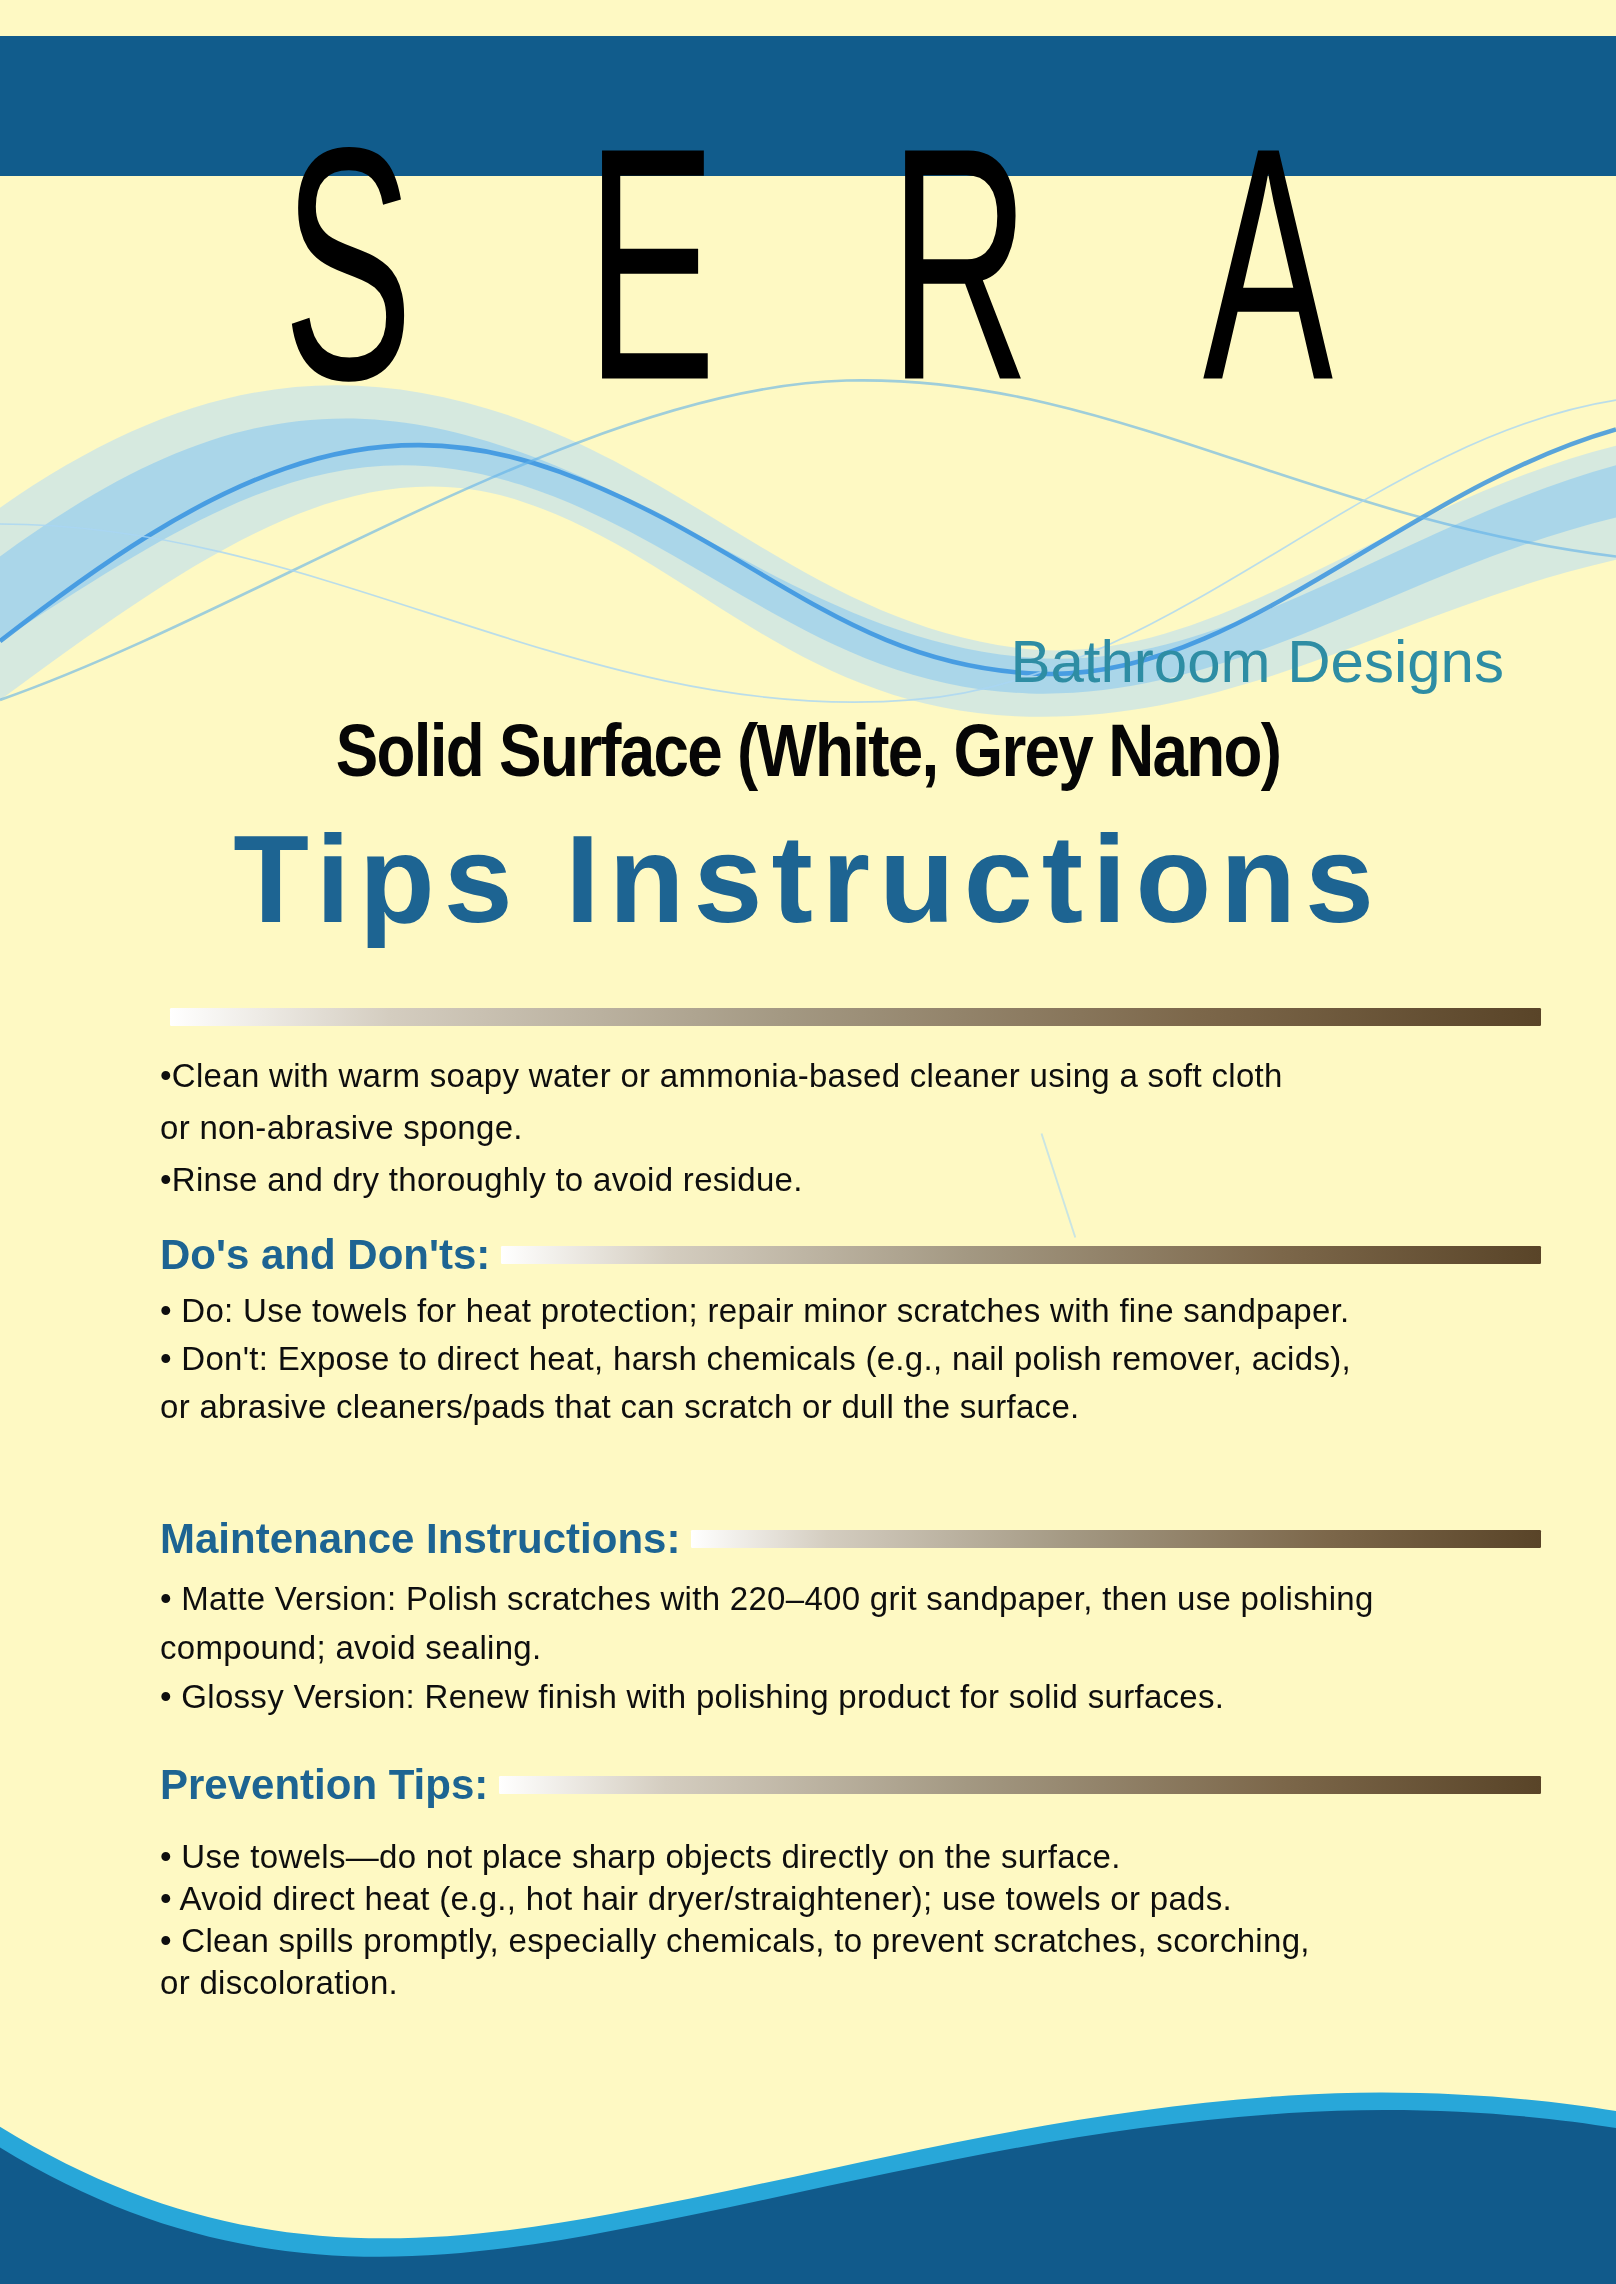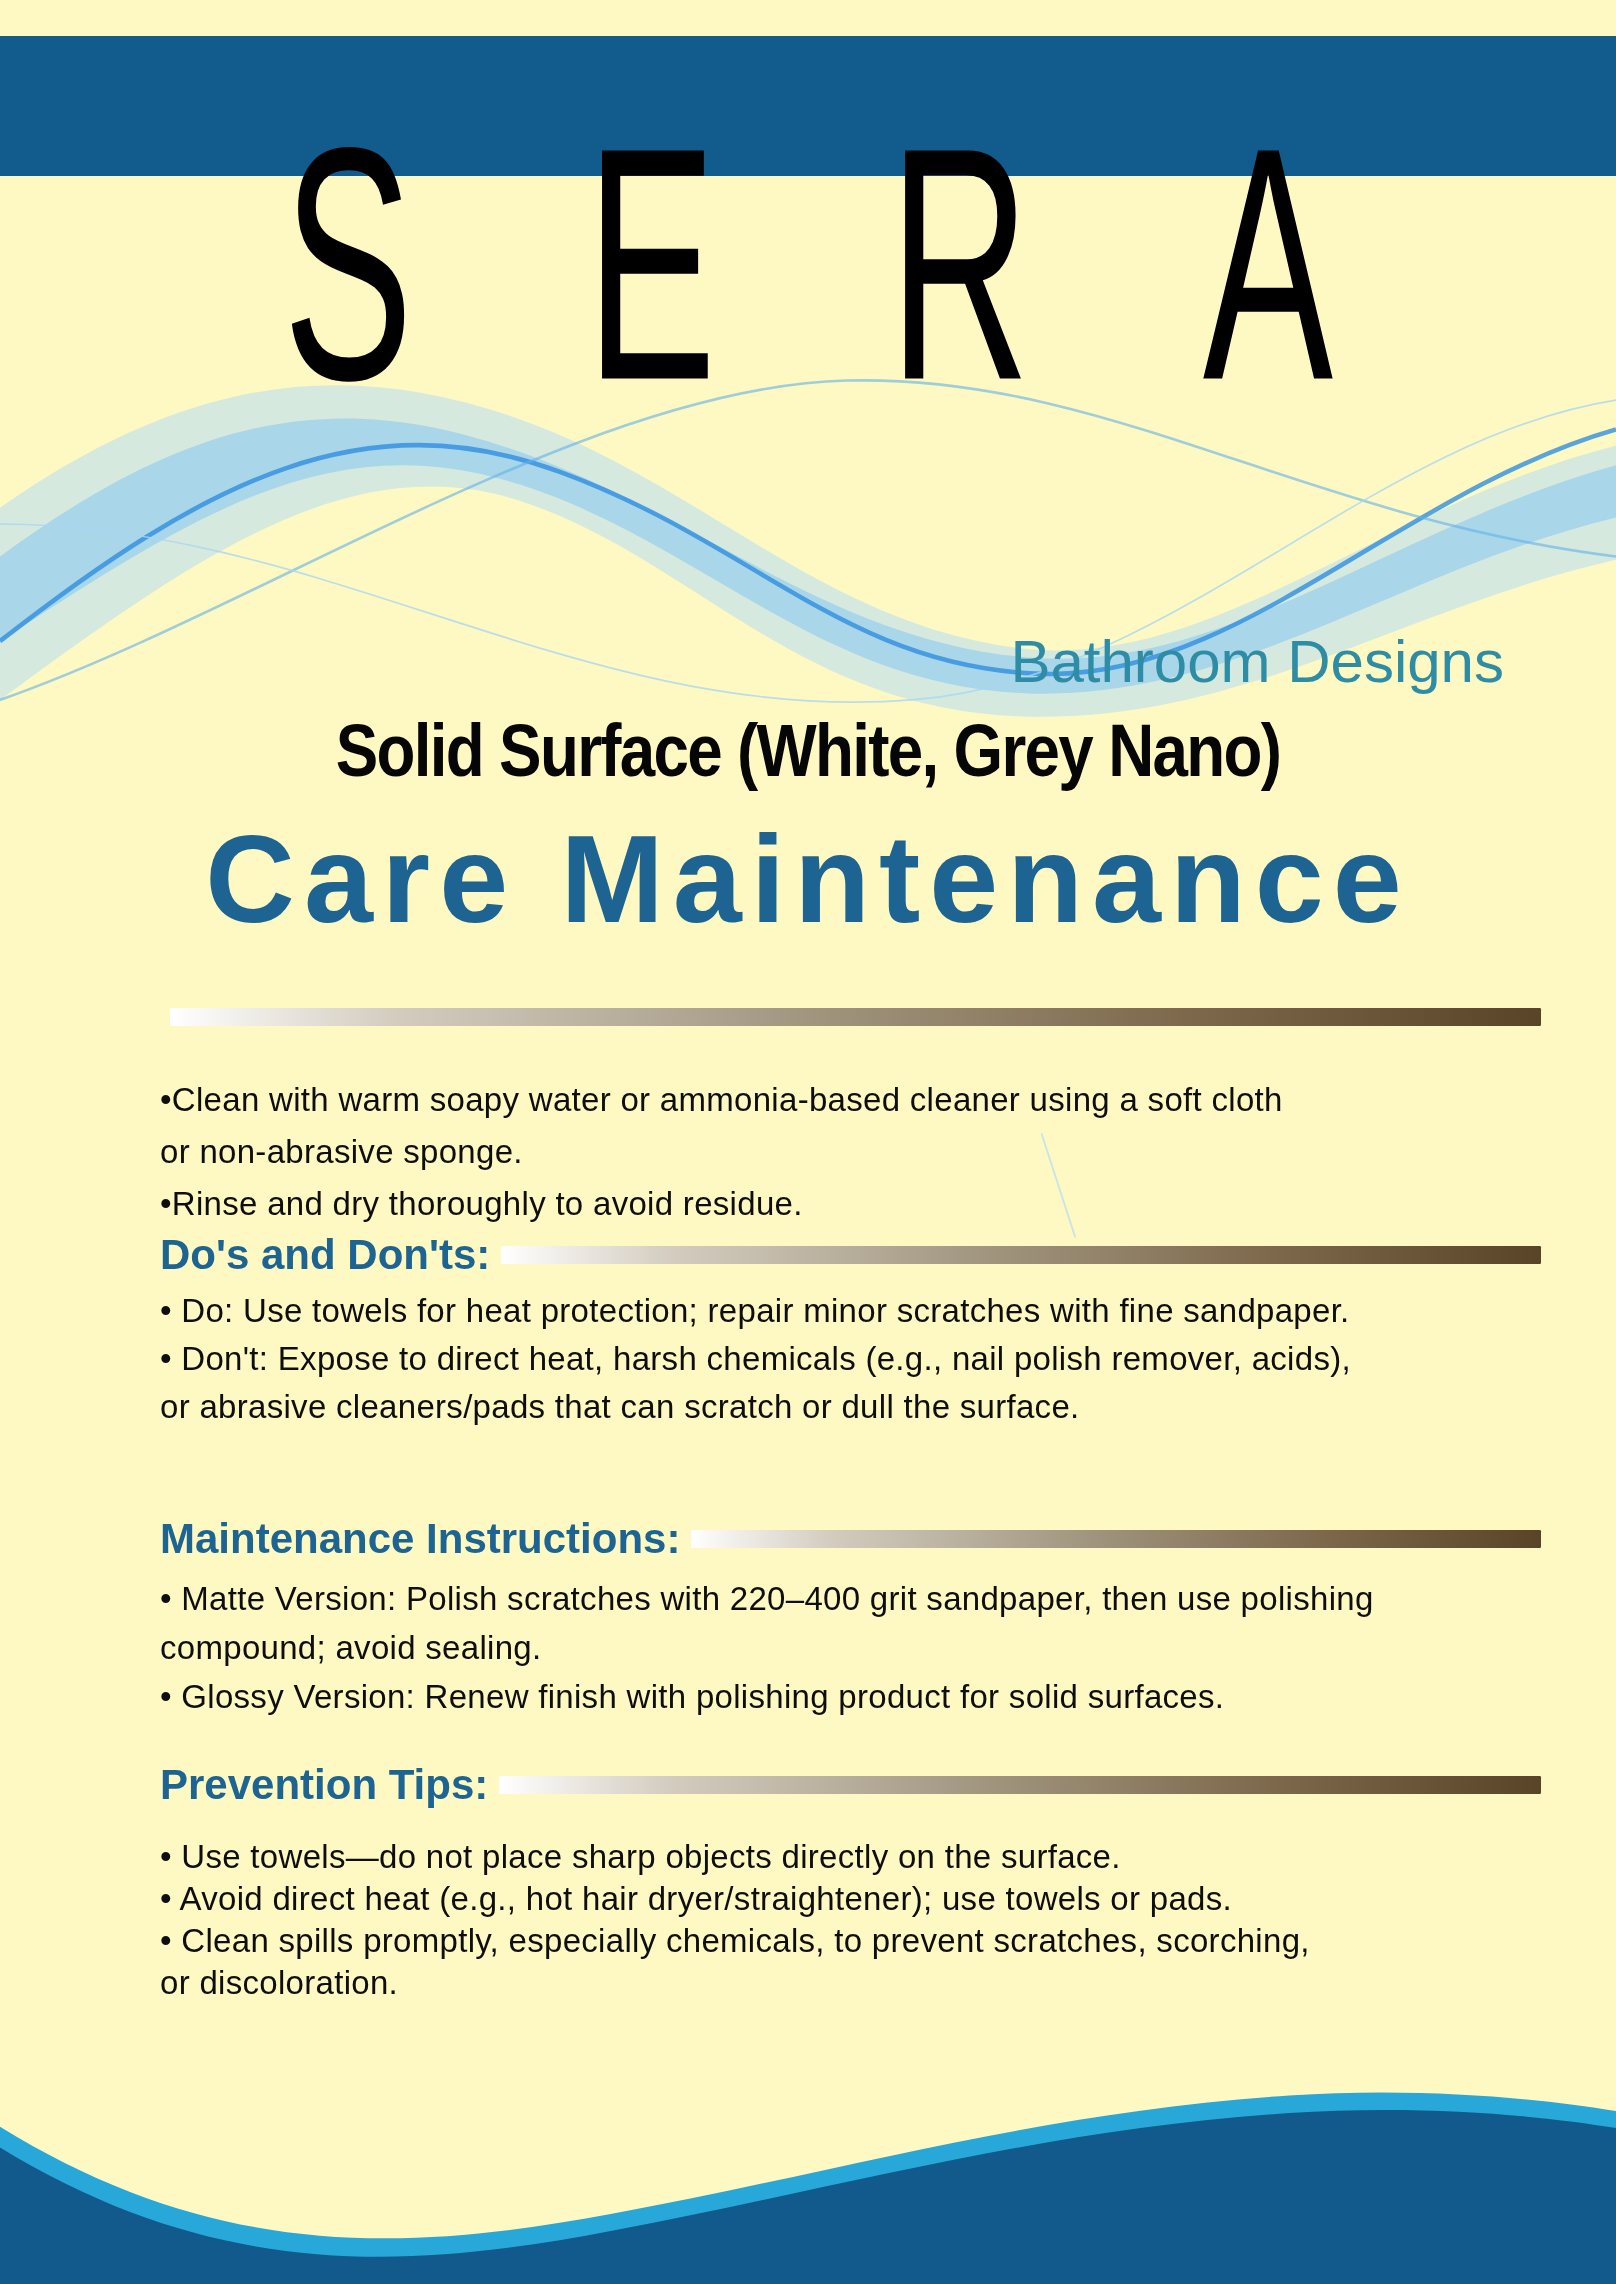--- a/index.html
+++ b/index.html
@@ -56,21 +56,21 @@
   }
   .gradient-rule{
     flex:1;height:17.6px;margin-left:10.4px;border-radius:1.3px;
     background:linear-gradient(90deg,#ffffff 0%,#d4cdc0 16%,#a39882 45%,#7c674a 75%,var(--bar-brown,#594428) 100%);
   }
   .section-body{
     position:absolute;left:160px;width:1439px;
     font-size:33px;color:#0e0e0e;font-weight:400;
     white-space:pre-line;letter-spacing:0.3px;
   }
-  #body-daily{top:1050px;line-height:52px;margin-top:24px;}
+  #body-daily{top:1050px;line-height:52px;}
   #body-dos{top:1287px;line-height:48px;}
   #body-maintenance{top:1574px;line-height:49px;}
   #body-prevention{top:1836px;line-height:42px;}
   #row-daily{top:987px;}
   #row-dos{top:1225px;}
   #row-maintenance{top:1509px;}
   #row-prevention{top:1755px;}
   .footer-art{
     position:absolute;left:0;bottom:0;width:1616px;height:234px;
   }
@@ -94,21 +94,21 @@
              L2482,240 C2150,320 1900,520 1580,510 C1260,500 1080,280 800,190 C520,100 320,220 0,430 Z" fill="#8cc9f0" opacity="0.6"></path>
     <path d="M0,430 C320,180 560,60 860,170 C1160,280 1300,470 1600,480 C1900,490 2150,200 2482,105" fill="none" stroke="#2f8fe0" stroke-width="7" opacity="0.8"></path>
     <path d="M0,520 C400,380 900,40 1300,30 C1700,20 2000,240 2482,300" fill="none" stroke="#5fb0ea" stroke-width="4" opacity="0.6"></path>
     <path d="M0,250 C500,250 900,560 1400,520 C1800,490 2100,120 2482,60" fill="none" stroke="#a9d6f4" stroke-width="2.5" opacity="0.8"></path>
   </svg>
 
   <div class="tagline">Bathroom Designs</div>
 
   <div class="subtitle">Solid Surface (White, Grey Nano)</div>
 
-  <div class="title">Care Maintenance</div>
+  <div class="title">Tips Instructions</div>
 
   <svg class="artifact-line" viewBox="0 0 80 170" aria-hidden="true">
     <line x1="10" y1="5" x2="62" y2="165" stroke="#b5ddf0" stroke-width="3" opacity="0.7"></line>
   </svg>
 
   <div class="section-heading-row" id="row-daily">
     <div class="gradient-rule"></div>
   </div>
   <div class="section-body" id="body-daily">•Clean with warm soapy water or ammonia-based cleaner using a soft cloth
 or non-abrasive sponge.

